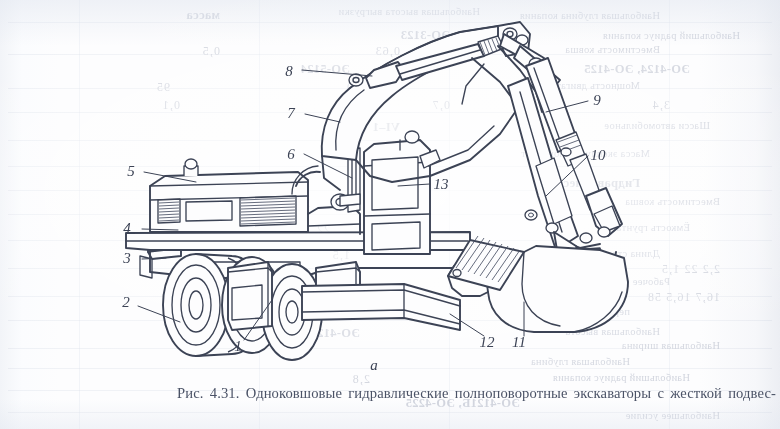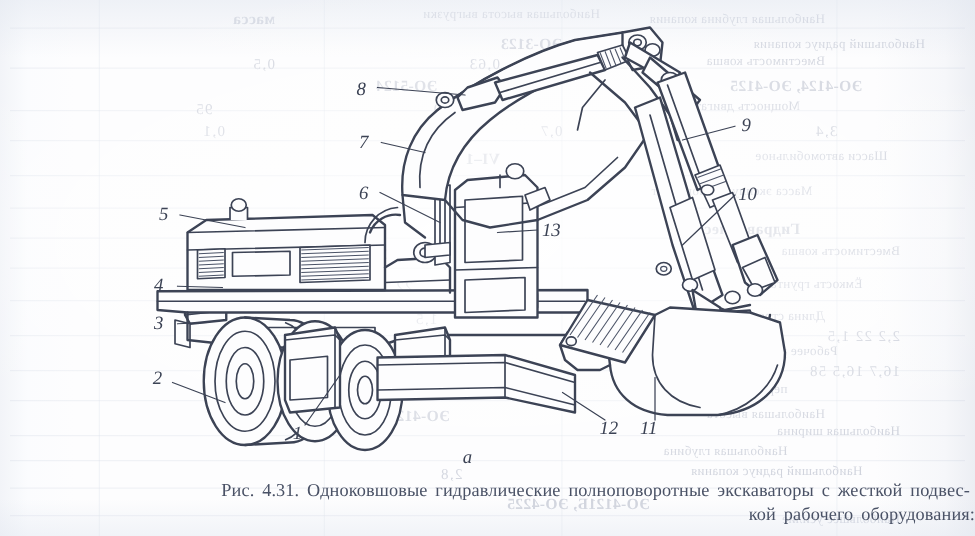--- a/index.html
+++ b/index.html
@@ -397,16 +397,15 @@
       <text class="num" x="519" y="347" text-anchor="middle">11</text>
       <text class="num" x="487" y="347" text-anchor="middle">12</text>
       <text class="num" x="441" y="189" text-anchor="middle">13</text>
       <text class="num" x="374" y="370" text-anchor="middle">а</text>
     </g>
   </svg>
   </div>
 
   <div id="caption">
     <span class="ln ln1">Рис. 4.31. Одноковшовые гидравлические полноповоротные экскаваторы с жесткой подвес-</span>
-    <span class="ln">кой рабочего оборудования:</span>
   </div>
 
 </div>
 
 </body></html>

